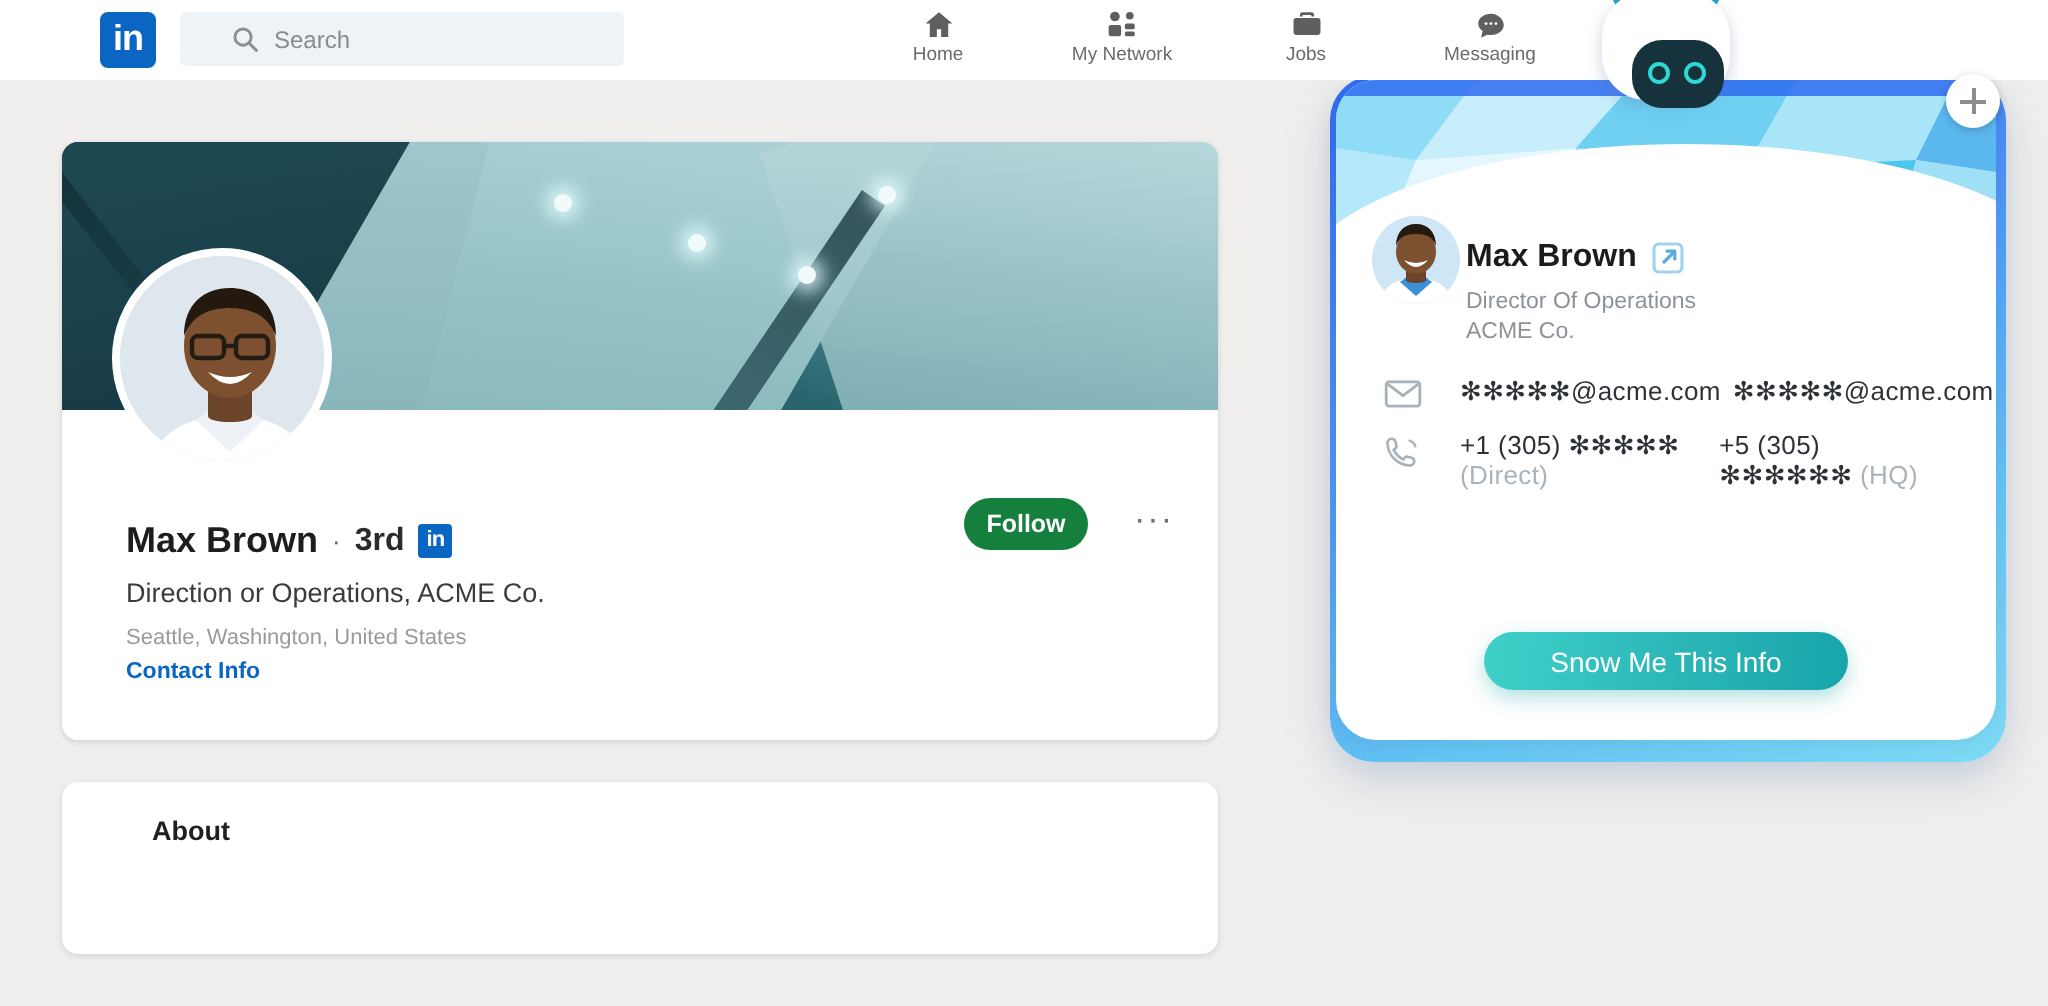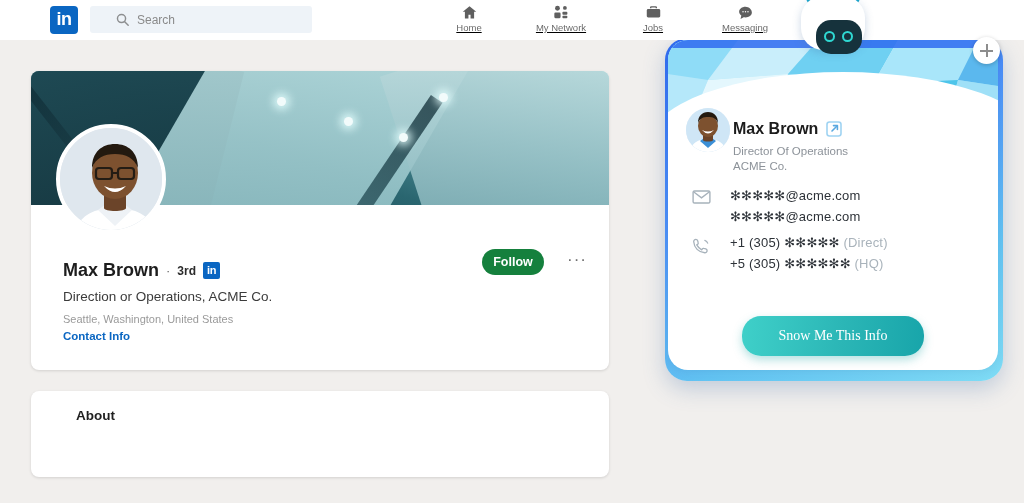--- a/index.html
+++ b/index.html
@@ -71,21 +71,20 @@
     display: flex;
     gap: 26px;
   }
   .nav-item {
     width: 66px;
     display: flex;
     flex-direction: column;
     align-items: center;
     gap: 1px;
     cursor: pointer;
-    text-decoration: underline;
   }
   .nav-item .ico { height: 19px; display: flex; align-items: flex-end; }
   .nav-item .ico svg { fill: #5f5f5f; }
   .nav-item .lbl {
     font-size: 9.5px;
     color: #6b6b6b;
     white-space: nowrap;
   }
 
   
@@ -173,21 +172,21 @@
     display: flex;
     align-items: center;
     gap: 7px;
   }
   .pname {
     font-size: 18px;
     font-weight: bold;
     color: #1d1d1d;
   }
   .degree-dot { font-size: 13px; color: #666; }
-  .degree { font-size: 12px; font-weight: bold; color: #2b2b2b; }
+  .degree { font-size: 16px; font-weight: bold; color: #2b2b2b; }
   .in-badge {
     width: 17px; height: 17px;
     background: #0a66c2;
     border-radius: 2px;
     color: #fff;
     font-size: 11px;
     font-weight: bold;
     line-height: 16px;
     text-align: center;
     letter-spacing: -0.4px;
@@ -346,40 +345,40 @@
     gap: 18px;
     margin-bottom: 11px;
   }
   .contact-row .cico {
     width: 22px;
     flex: none;
     padding-top: 2px;
     display: flex;
     justify-content: center;
   }
-  .contact-vals { display: flex; flex-direction: column; gap: 6px; }
+  .contact-vals { display: flex; flex-direction: row; gap: 6px; }
   .cval {
     font-size: 13px;
     color: #2d3238;
     letter-spacing: .2px;
   }
   .cval .muted { color: #a9b3bb; }
 
   .bot-cta {
     position: absolute;
     left: 74px;
     top: 276px;
     width: 182px;
-    height: 40px;
+    height: 29px;
     border: none;
     border-radius: 19px;
     background: linear-gradient(95deg, #3fd0c9 0%, #2bb6b6 55%, #18a5aa 100%);
     color: #ffffff;
     font-size: 14px;
-    font-family: Liberation Serif, serif;
+    font-family: Liberation Sans, sans-serif;
     cursor: pointer;
     box-shadow: 0 4px 10px rgba(40,170,170,0.35);
   }
 
   
   .mascot {
     position: absolute;
     left: 795px;
     top: -16px;
     width: 76px;

